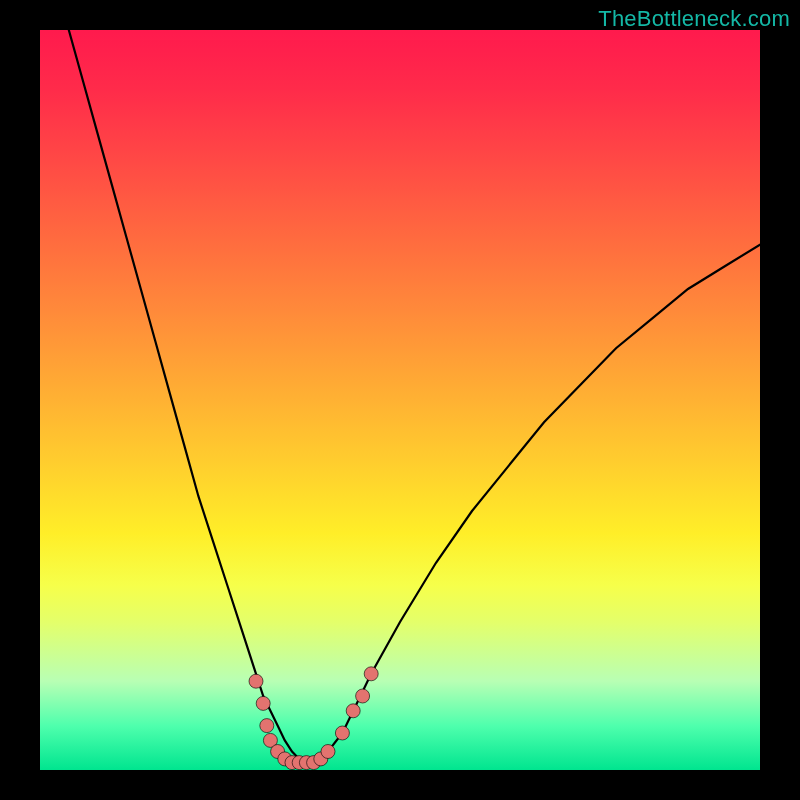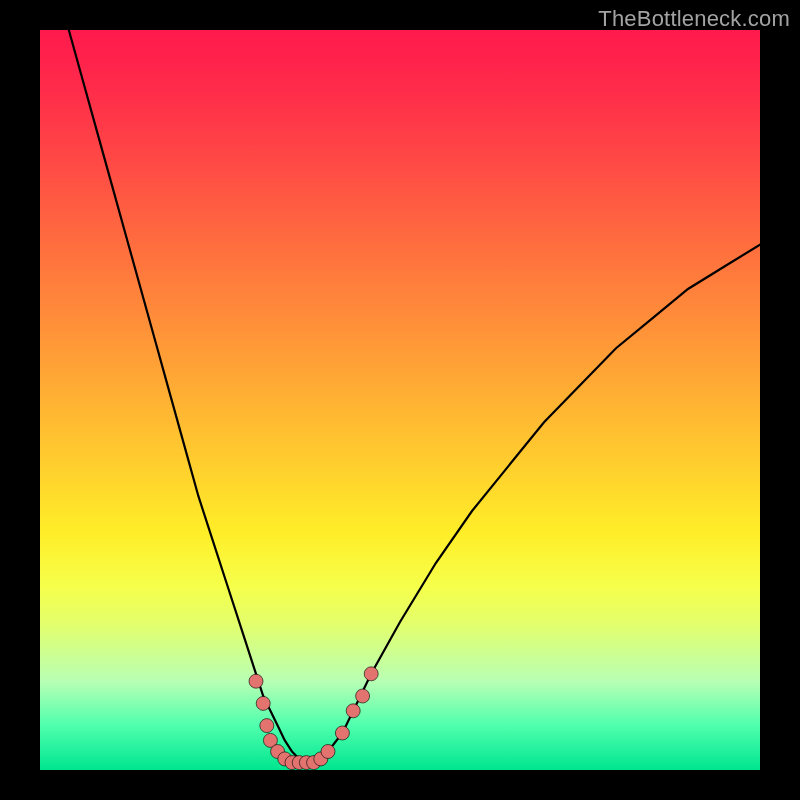--- a/index.html
+++ b/index.html
@@ -37,21 +37,21 @@
       #f6ff4a 75%,
       #e4ff6a 80%,
       #b8ffb4 88%,
       #4fffad 94%,
       #00e58f 100%);
   }
   .watermark {
     position: absolute;
     top: 6px;
     right: 10px;
-    color: #a3a3a3;
+    color: #14b8a6;
     font-size: 22px;
     font-weight: 500;
     user-select: none;
     letter-spacing: 0.2px;
   }
   svg.curve {
     position: absolute;
     left: 0;
     top: 0;
     width: 720px;

